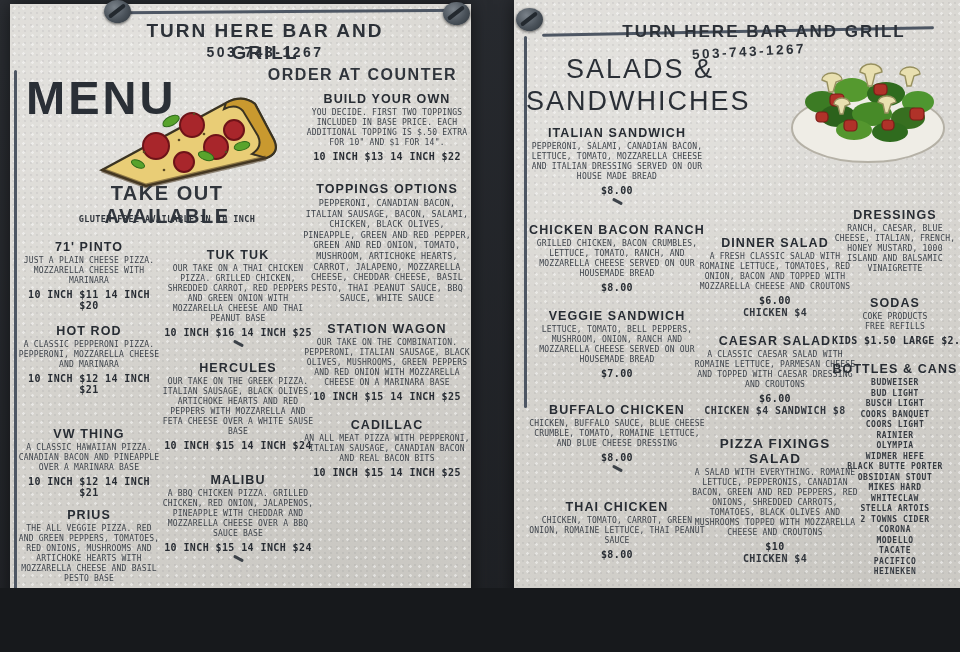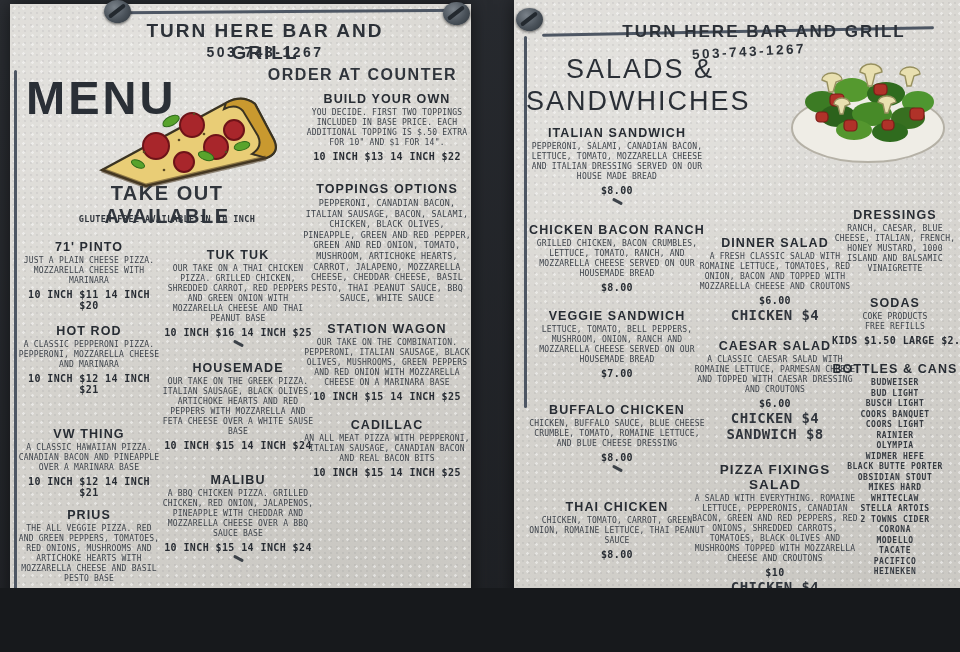--- a/index.html
+++ b/index.html
@@ -35,21 +35,21 @@
   .footer-l   { font-size:21px; font-weight:700; letter-spacing:2.5px; color:#2c3138; }
   .footer-r   { font-size:15px; font-weight:700; letter-spacing:1.5px; color:#2c3138; }
 
   .col { position:absolute; }
   .item { text-align:center; }
   .item .name  { font-size:12.5px; font-weight:700; letter-spacing:1.1px; color:#272c33; }
   .item .desc  { font-family:"DejaVu Sans Mono", monospace; font-size:8px; line-height:10px;
                  letter-spacing:.2px; color:#3d434b; margin-top:2px; }
   .item .price { font-family:"DejaVu Sans Mono", monospace; font-size:10px; font-weight:700;
                  letter-spacing:.4px; color:#272c33; margin-top:3px; }
-  .item .addon { font-family:"DejaVu Sans Mono", monospace; font-size:14px; font-weight:700;
+  .item .addon { font-family:"DejaVu Sans Mono", monospace; font-size:10px; font-weight:700;
                  letter-spacing:.4px; color:#31363d; margin-top:1px; }
   .beers div { font-family:"DejaVu Sans Mono", monospace; font-size:8px; line-height:10.5px;
                font-weight:700; letter-spacing:.5px; color:#363b42; text-align:center; }
 
   .rule  { position:absolute; background:#4d5663; border-radius:2px; }
   .tick  { width:11px; height:3px; background:#3c4249; border-radius:2px;
            margin:4px auto 0; transform:rotate(28deg); }
 
   .screw { position:absolute; width:27px; height:23px; border-radius:50%;
            background:radial-gradient(circle at 38% 32%, #7a828a, #4a525a 55%, #31383f 92%);
@@ -121,21 +121,21 @@
     </div>
 
     <div class="col" style="left:152px; top:244px; width:152px;">
       <div class="item" style="margin-bottom:16px;">
         <div class="name">TUK TUK</div>
         <div class="desc">OUR TAKE ON A THAI CHICKEN PIZZA. GRILLED CHICKEN, SHREDDED CARROT, RED PEPPERS AND GREEN ONION WITH MOZZARELLA CHEESE AND THAI PEANUT BASE</div>
         <div class="price">10 INCH $16  14 INCH $25</div>
         <div class="tick"></div>
       </div>
       <div class="item" style="margin-bottom:22px;">
-        <div class="name">HOUSEMADE</div>
+        <div class="name">HERCULES</div>
         <div class="desc">OUR TAKE ON THE GREEK PIZZA. ITALIAN SAUSAGE, BLACK OLIVES, ARTICHOKE HEARTS AND RED PEPPERS WITH MOZZARELLA AND FETA CHEESE OVER A WHITE SAUSE BASE</div>
         <div class="price">10 INCH $15  14 INCH $24</div>
       </div>
       <div class="item">
         <div class="name">MALIBU</div>
         <div class="desc">A BBQ CHICKEN PIZZA. GRILLED CHICKEN, RED ONION, JALAPENOS, PINEAPPLE WITH CHEDDAR AND MOZZARELLA CHEESE OVER A BBQ SAUCE BASE</div>
         <div class="price">10 INCH $15  14 INCH $24</div>
         <div class="tick"></div>
       </div>
     </div>

